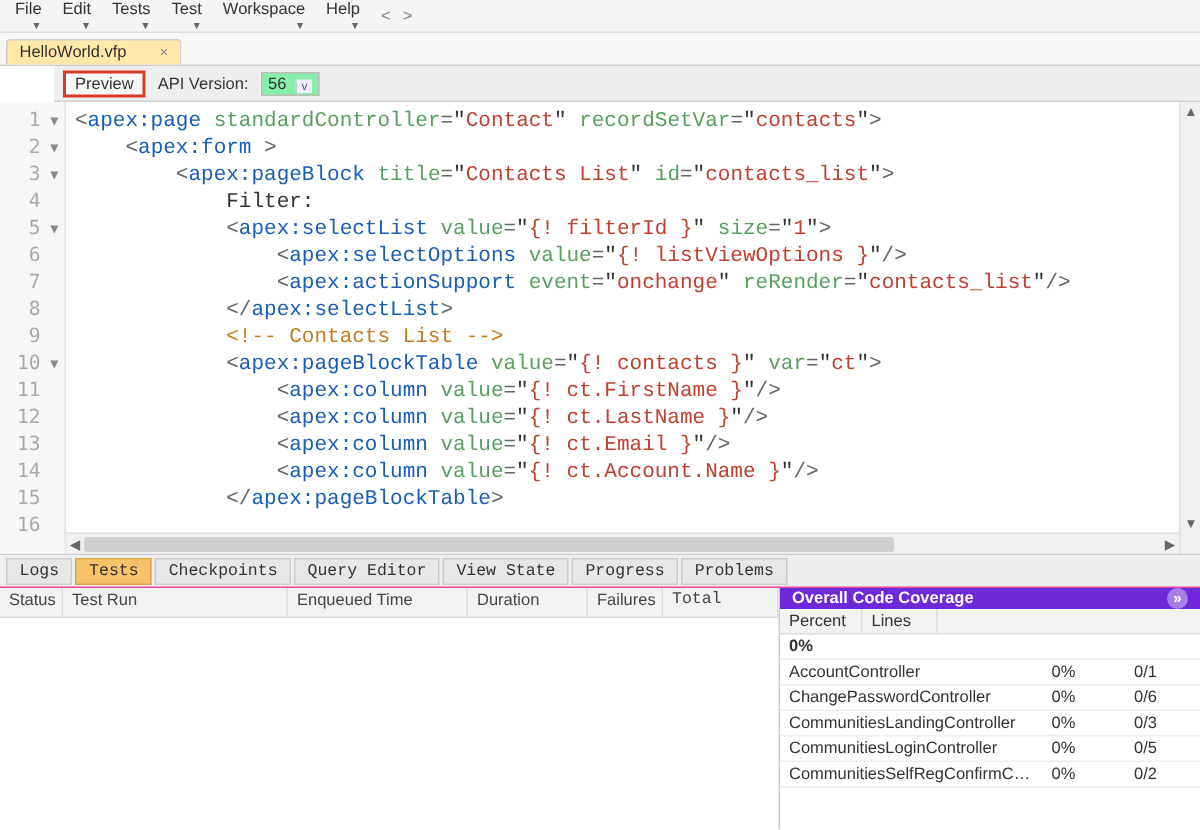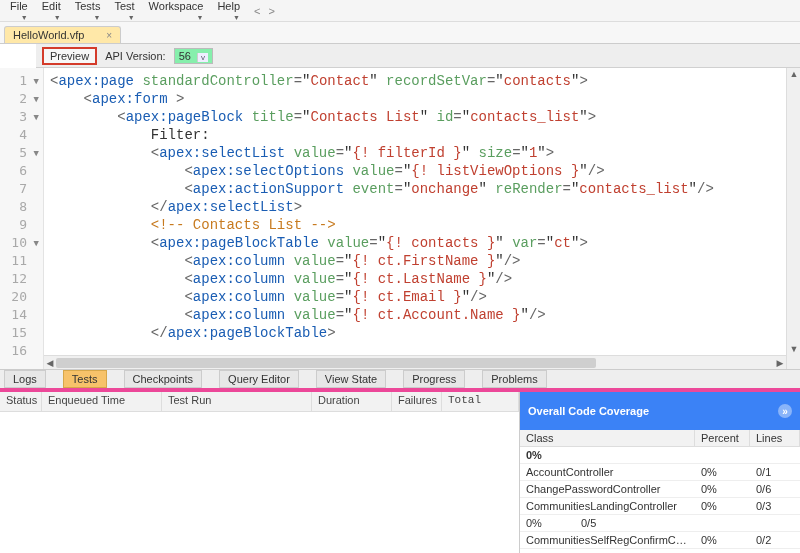--- a/index.html
+++ b/index.html
@@ -30,35 +30,35 @@
   .t-comment { color: #c77a1f; }
   .hscroll { position: absolute; bottom: 0; left: 44px; right: 14px; height: 14px; background: #f0f0f0; border-top: 1px solid #ddd; }
   .hscroll .thumb { position: absolute; left: 12px; top: 2px; height: 10px; width: 540px; background: #cfcfcf; border-radius: 2px; }
   .hscroll .arrow { position: absolute; top: 0; width: 12px; height: 14px; display: flex; align-items: center; justify-content: center; color: #666; font-size: 9px; }
   .hscroll .arrow.left { left: 0; }
   .hscroll .arrow.right { right: 0; }
   .vscroll { width: 14px; background: #f0f0f0; border-left: 1px solid #ddd; position: relative; }
   .vscroll .arrow { position: absolute; left: 0; width: 14px; height: 12px; display: flex; align-items: center; justify-content: center; color: #666; font-size: 9px; }
   .vscroll .arrow.up { top: 0; }
   .vscroll .arrow.down { bottom: 14px; }
-  .panel-tabs { display: flex; align-items: center; height: 22px; background: #eee; border-bottom: 4px solid #ec4899; padding: 2px 4px; gap: 17px; }
+  .panel-tabs { display: flex; align-items: center; height: 22px; background: #eee; border-bottom: 1px solid #ec4899; padding: 2px 4px; gap: 2px; font-family: Liberation Mono, monospace; }
   .panel-tab { padding: 2px 8px; background: #e7e7e7; border: 1px solid #ccc; font-size: 11px; cursor: pointer; }
   .panel-tab.active { background: #f7c26a; border-color: #d7a74a; }
   .panel-body { display: flex; height: 161px; }
   .tests-table { flex: 1; border-right: 1px solid #ccc; }
   .tests-header { display: flex; background: #f2f2f2; border-bottom: 1px solid #ddd; height: 20px; }
   .tests-header .th { padding: 2px 6px; border-right: 1px solid #ddd; font-size: 11px; color: #444; }
   .th-status { width: 42px; }
   .th-testrun { width: 150px; }
   .th-enq { width: 120px; }
   .th-dur { width: 80px; }
   .th-fail { width: 50px; }
   .th-total { flex: 1; font-family: Liberation Mono, monospace; }
   .coverage { width: 280px; display: flex; flex-direction: column; }
-  .cov-title { background: #3b82f6; color: #fff; font-weight: bold; padding: 12px 8px; font-size: 11px; display: flex; justify-content: space-between; align-items: center; }
+  .cov-title { background: #6d28d9; color: #fff; font-weight: bold; padding: 0 8px; font-size: 11px; display: flex; justify-content: space-between; align-items: center; }
   .cov-title .refresh { background: rgba(255,255,255,0.4); border-radius: 8px; width: 14px; height: 14px; display: flex; align-items: center; justify-content: center; font-size: 10px; }
   .cov-head { display: flex; background: #f2f2f2; border-bottom: 1px solid #ddd; font-size: 11px; }
   .cov-head div { padding: 2px 6px; border-right: 1px solid #ddd; }
   .cov-class { flex: 1; }
   .cov-pct { width: 55px; }
   .cov-lines { width: 50px; }
   .cov-row { display: flex; font-size: 11px; border-bottom: 1px solid #eee; }
   .cov-row div { padding: 2px 6px; }
   .cov-row .cov-class { flex: 1; overflow: hidden; text-overflow: ellipsis; white-space: nowrap; }
   .cov-row .cov-pct { width: 55px; }
@@ -159,21 +159,21 @@
       </div>
       <div class="gline">
         <span>11</span>
         <span class="fold"></span>
       </div>
       <div class="gline">
         <span>12</span>
         <span class="fold"></span>
       </div>
       <div class="gline">
-        <span>20</span>
+        <span>13</span>
         <span class="fold"></span>
       </div>
       <div class="gline">
         <span>14</span>
         <span class="fold"></span>
       </div>
       <div class="gline">
         <span>15</span>
         <span class="fold"></span>
       </div>
@@ -201,34 +201,33 @@
     <div class="panel-tab">Query Editor</div>
     <div class="panel-tab">View State</div>
     <div class="panel-tab">Progress</div>
     <div class="panel-tab">Problems</div>
   </div>
 
 <div class="panel-body">
   <div class="tests-table">
     <div class="tests-header">
       <div class="th th-status">Status</div>
+      <div class="th th-testrun">Test Run</div>
       <div class="th th-enq">Enqueued Time</div>
-      <div class="th th-testrun">Test Run</div>
       <div class="th th-dur">Duration</div>
       <div class="th th-fail">Failures</div>
       <div class="th th-total">Total</div>
     </div>
   </div>
   <div class="coverage">
     <div class="cov-title">
       <span>Overall Code Coverage</span>
       <span class="refresh">»</span>
     </div>
     <div class="cov-head">
-      <div class="cov-class">Class</div>
       <div class="cov-pct">Percent</div>
       <div class="cov-lines">Lines</div>
     </div>
     <div id="cov-rows">
         <div class="cov-row bold">
           <div class="cov-pct">0%</div>
           <div class="cov-lines"></div>
         </div>
         <div class="cov-row">
           <div class="cov-class">AccountController</div>
@@ -239,20 +238,21 @@
           <div class="cov-class">ChangePasswordController</div>
           <div class="cov-pct">0%</div>
           <div class="cov-lines">0/6</div>
         </div>
         <div class="cov-row">
           <div class="cov-class">CommunitiesLandingController</div>
           <div class="cov-pct">0%</div>
           <div class="cov-lines">0/3</div>
         </div>
         <div class="cov-row">
+          <div class="cov-class">CommunitiesLoginController</div>
           <div class="cov-pct">0%</div>
           <div class="cov-lines">0/5</div>
         </div>
         <div class="cov-row">
           <div class="cov-class">CommunitiesSelfRegConfirmController</div>
           <div class="cov-pct">0%</div>
           <div class="cov-lines">0/2</div>
         </div>
       </div>
   </div>

